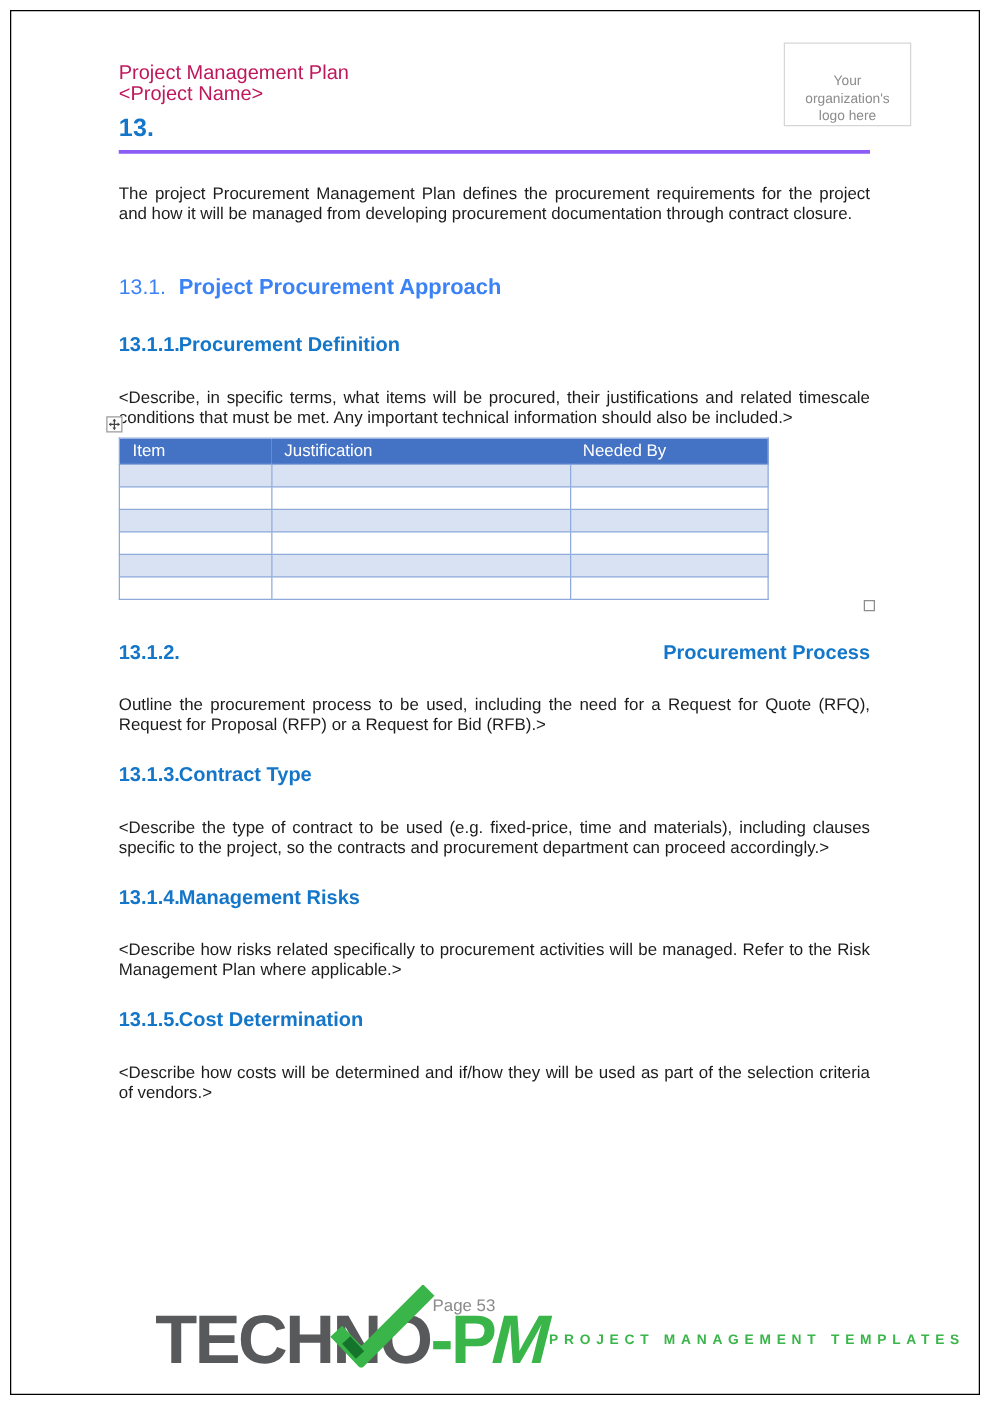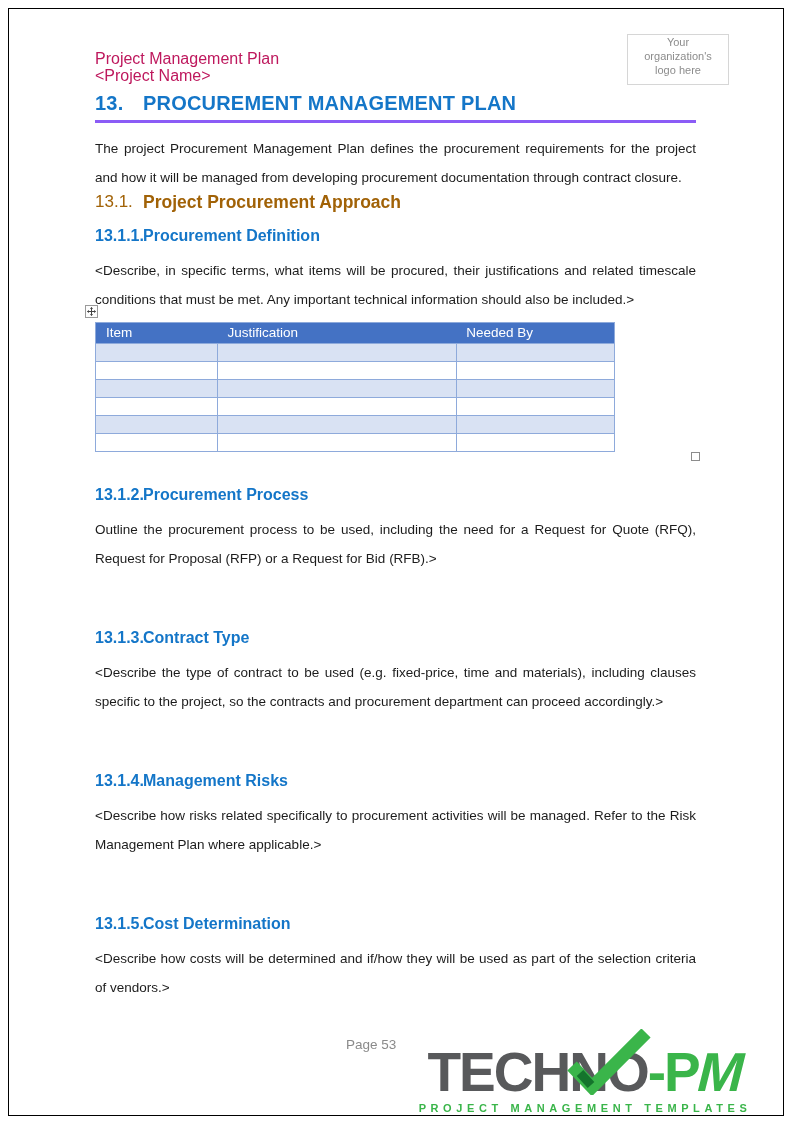--- a/index.html
+++ b/index.html
@@ -9,45 +9,45 @@
     font-family:"Liberation Sans", sans-serif;
     color:#1b1b1b; overflow:hidden;
   }
   .page-border {
     position:absolute; left:8px; top:8px; right:8px; bottom:8px;
     border:1.5px solid #000; pointer-events:none;
   }
   
   .hdr-left { position:absolute; left:95px; top:50px; font-size:16px; line-height:17px; color:#be185d; }
   .logo-box {
-    position:absolute; left:627px; top:34px; width:102px; height:51px;
+    position:absolute; left:627px; top:34px; width:102px; height:67px;
     border:1px solid #d6d6d6; color:#8c8c8c; font-size:11px; line-height:14px;
-    display:flex; flex-direction:column; align-items:center; justify-content:flex-start;
+    display:flex; flex-direction:column; align-items:center; justify-content:flex-end;
     text-align:center;
   }
   
   .content { position:absolute; left:87px; top:0; width:618px; padding:92px 9px 0 8px; }
   h1.doc-title {
     display:flex; align-items:baseline;
     font-size:20px; font-weight:700; color:#1476c8; letter-spacing:.2px;
     border-bottom:3px solid #8b5cf6; padding-bottom:5px;
   }
   h1 .num { width:48px; flex:0 0 48px; }
-  p.body-text { margin-top:11px; font-size:13.5px; line-height:29px; text-align:justify; color:#1c1c1c; }
+  p.body-text { margin-top:24px; font-size:13.5px; line-height:16px; text-align:justify; color:#1c1c1c; }
   h2.sec {
-    font-size:17.5px; color:#a16207; font-weight:700; display:flex; align-items:flex-start;
+    margin-top:40px; font-size:17.5px; color:#3b82f6; font-weight:700; display:flex; align-items:center;
   }
   h2 .num { width:48px; flex:0 0 48px; font-weight:400; font-size:17px; }
   h3.sub {
     font-size:16px; color:#1476c8; font-weight:700; display:flex; align-items:baseline;
   }
   h3 .num { width:48px; flex:0 0 48px; }
-  .mt14 { margin-top:14px; }
-  .mt34 { margin-top:34px; }
-  .mt40 { margin-top:56px; }
+  .mt14 { margin-top:28px; }
+  .mt34 { margin-top:34px;justify-content:space-between; }
+  .mt40 { margin-top:24px; }
   
   .tbl-wrap { position:relative; margin-top:8px; width:600px; }
   table.proc {
     width:520px; border-collapse:collapse; table-layout:fixed;
     border:1px solid #8eaadb;
   }
   table.proc col.c1 { width:23.5%; }
   table.proc col.c2 { width:46%; }
   table.proc col.c3 { width:30.5%; }
   table.proc th {
@@ -63,21 +63,21 @@
     display:flex; align-items:center; justify-content:center;
   }
   .resize-handle {
     position:absolute; right:-5px; bottom:-9px; width:9px; height:9px;
     background:#fff; border:1.5px solid #8c8c8c;
   }
   
   .page-num { position:absolute; left:346px; top:1037px; font-size:13.5px; color:#8a8a8a; z-index:1; }
   .brand {
     position:absolute; left:398px; bottom:10px; width:374px; height:86px;
-    background:#fff; z-index:2; display:flex; flex-direction:column; align-items:center; justify-content:flex-end;
+    background:#fff; z-index:2; display:flex; flex-direction:row; align-items:center; justify-content:flex-end;
   }
   .brand-line {
     position:relative; display:flex; align-items:baseline;
     font-weight:700; font-size:55px; letter-spacing:-2px; line-height:58px; color:#58595b;
     white-space:nowrap;
   }
   .brand-line .green { color:#3ab54a; }
   .brand-line .m-ital { color:#3ab54a; display:inline-block; transform:skewX(-14deg); }
   .brand-check { position:absolute; left:139px; top:-14px; width:86px; height:66px; }
   .tagline {
@@ -98,21 +98,20 @@
 <div class="logo-box">
   <span>Your</span>
   <span>organization's</span>
   <span>logo here</span>
 </div>
 
 <div class="content">
 
   <h1 class="doc-title">
     <span class="num">13.</span>
-    <span>PROCUREMENT MANAGEMENT PLAN</span>
   </h1>
 
   <p class="body-text">The project Procurement Management Plan defines the procurement requirements for the project and how it will be managed from developing procurement documentation through contract closure.</p>
 
   <h2 class="sec">
     <span class="num">13.1.</span>
     <span>Project Procurement Approach</span>
   </h2>
 
   <h3 class="sub mt14">

